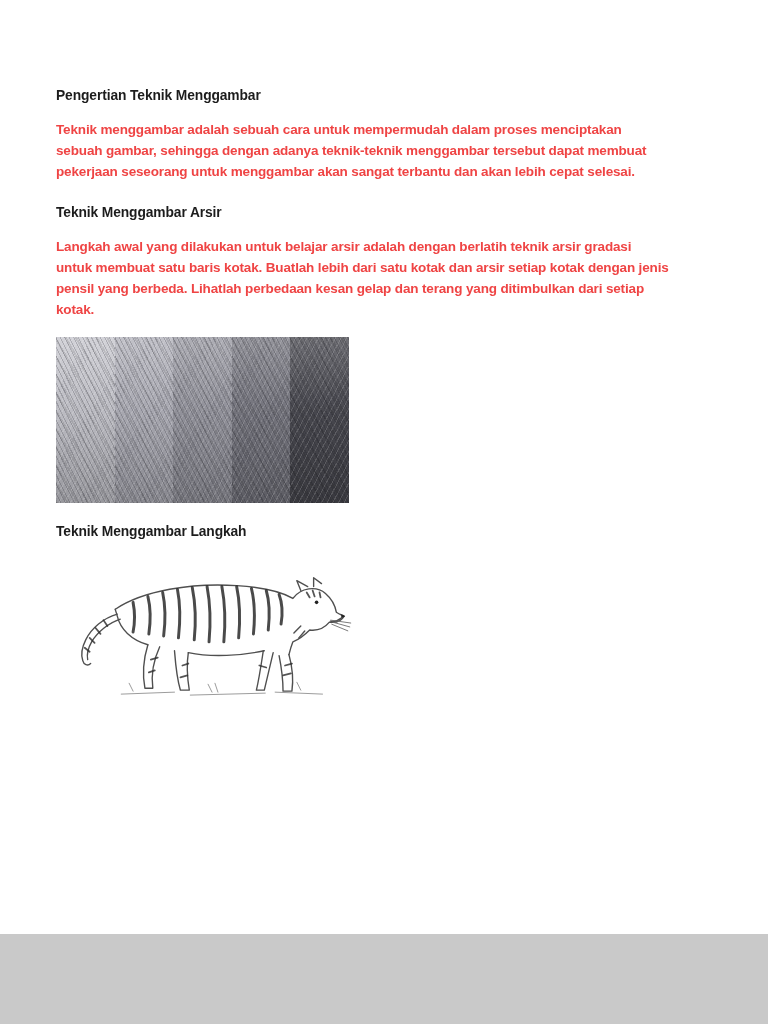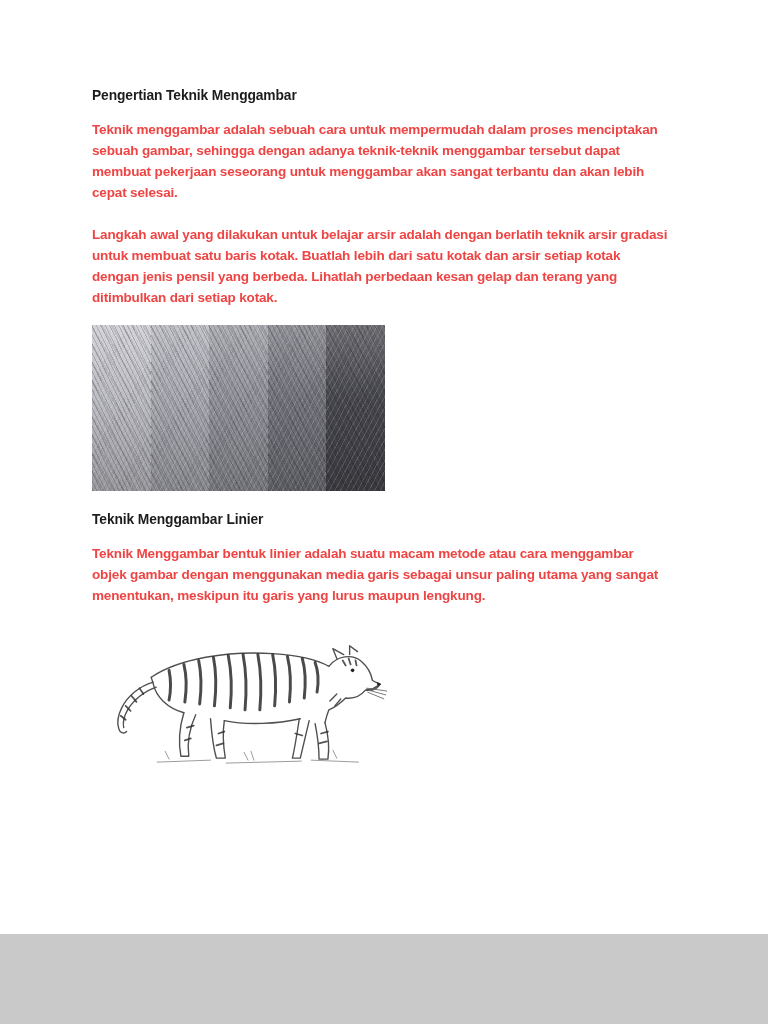--- a/index.html
+++ b/index.html
@@ -15,21 +15,21 @@
     height: 1024px;
     background: #c9c9c9;
     overflow: hidden;
   }
   .page {
     position: absolute;
     top: 0; left: 0;
     width: 768px;
     height: 934px;
     background: #ffffff;
-    padding: 86px 98px 0 92px;
+    padding: 86px 98px 0 56px;
   }
   .doc-heading {
     font-size: 13.8px;
     font-weight: 700;
     color: #1c1c1c;
     letter-spacing: -0.1px;
     margin: 0 0 14px 0;
     line-height: 19px;
   }
   .doc-para {
@@ -71,35 +71,35 @@
 <div class="viewer">
   <div class="page">
 
     <h2 class="doc-heading">Pengertian Teknik Menggambar</h2>
 
     <p class="doc-para">Teknik menggambar adalah sebuah cara untuk mempermudah dalam proses menciptakan sebuah gambar, sehingga dengan adanya teknik-teknik menggambar tersebut dapat membuat pekerjaan seseorang untuk menggambar akan sangat terbantu dan akan lebih cepat selesai.</p>
 
     <div class="spacer-sm"></div>
 
 
+    <h2 class="doc-heading">Teknik Menggambar Arsir</h2>
 
 
     <p class="doc-para">Langkah awal yang dilakukan untuk belajar arsir adalah dengan berlatih teknik arsir gradasi untuk membuat satu baris kotak. Buatlah lebih dari satu kotak dan arsir setiap kotak dengan jenis pensil yang berbeda. Lihatlah perbedaan kesan gelap dan terang yang ditimbulkan dari setiap kotak.</p>
 
     <div class="gradation">
         <div class="shade" style="--c: #c7c7ce;"></div>
         <div class="shade" style="--c: #b2b2bb;"></div>
         <div class="shade" style="--c: #9a9aa3;"></div>
         <div class="shade" style="--c: #7a7a83;"></div>
         <div class="shade" style="--c: #4b4b52;"></div>
       </div>
 
-    <h2 class="doc-heading">Teknik Menggambar Linier</h2>
+    <h2 class="doc-heading">Teknik Menggambar Langkah</h2>
 
-    <p class="doc-para">Teknik Menggambar bentuk linier adalah suatu macam metode atau cara menggambar objek gambar dengan menggunakan media garis sebagai unsur paling utama yang sangat menentukan, meskipun itu garis yang lurus maupun lengkung.</p>
 
     <div class="tiger">
       <svg width="296" height="148" viewBox="0 0 300 150" xmlns="http://www.w3.org/2000/svg">
 
         <g stroke="#4f4f4f" stroke-width="1.4" fill="none" stroke-linecap="round" stroke-linejoin="round">
           <path d="M 52,55 C 80,36 130,28 175,31 C 205,33 222,38 232,44 C 240,33 256,31 265,39 C 272,45 275,52 276,58 C 279,60 282,61 284,62 C 281,67 275,69 269,68 C 264,74 257,77 249,76 C 243,82 237,86 232,88 C 230,93 229,97 228,101"></path>
 
           <path d="M 240,36 L 236,26 L 247,32"></path>
           <path d="M 253,32 L 253,23 L 261,29"></path>
 

